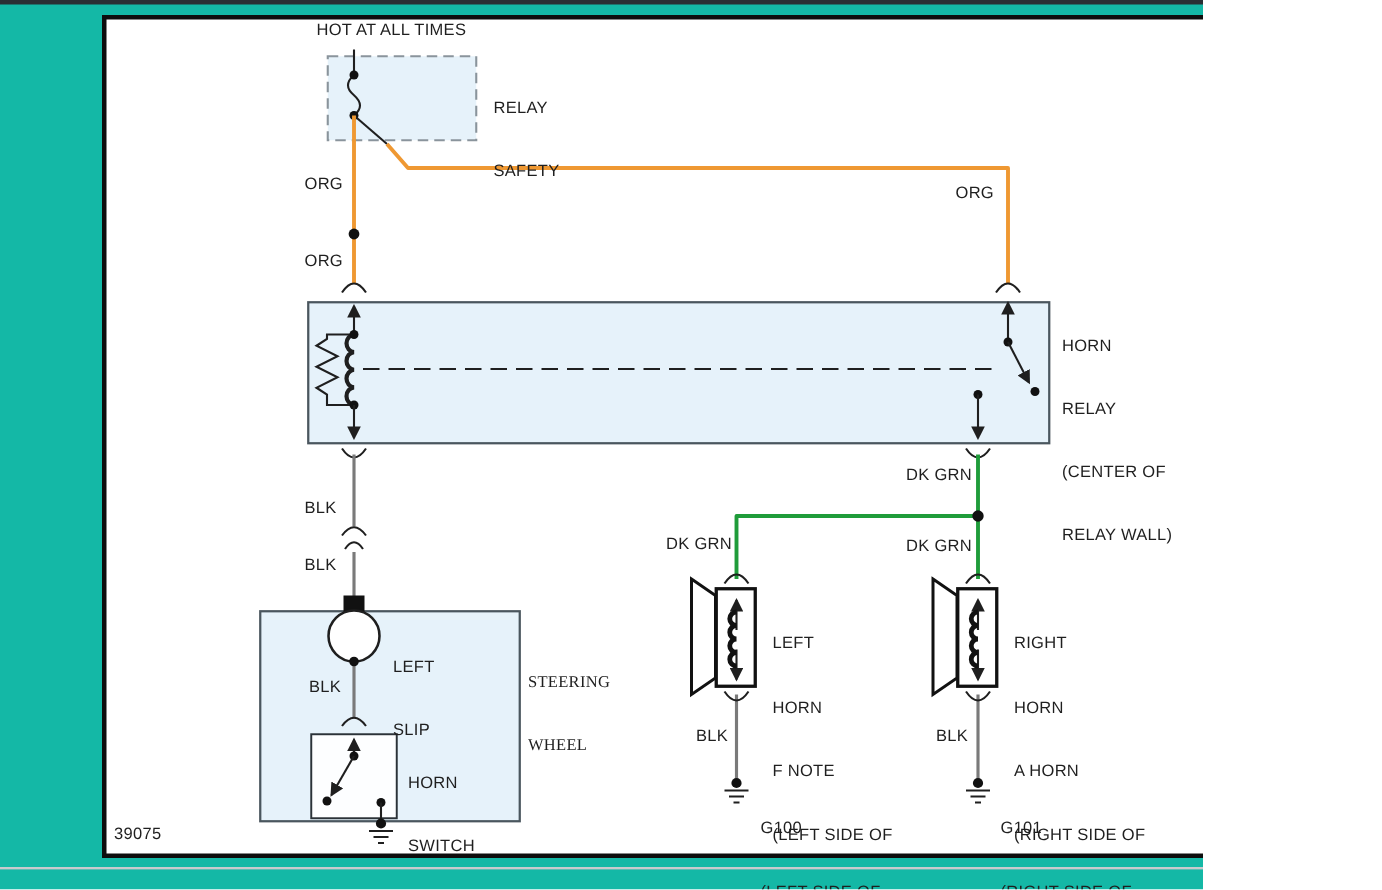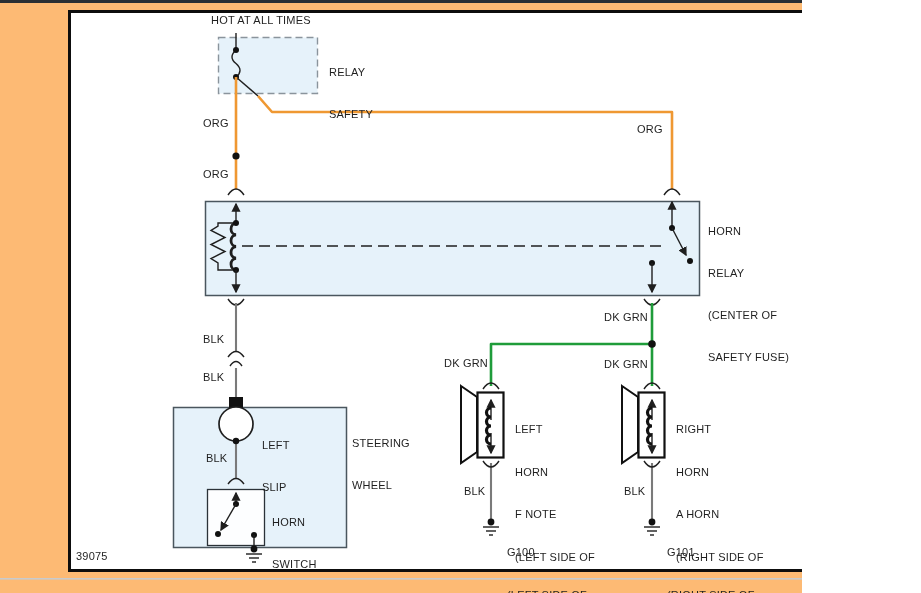--- a/index.html
+++ b/index.html
@@ -1,16 +1,16 @@
 <!DOCTYPE html>
 <html><head>
 <meta charset="utf-8">
 <style>
   html,body{margin:0;padding:0;background:#ffffff;}
-  #stage{position:relative;width:802px;height:593px;background:#fdba74;overflow:hidden;
+  #stage{position:relative;width:802px;height:593px;background:#14b8a6;overflow:hidden;
          font-family:"Liberation Sans","DejaVu Sans",sans-serif;color:#1f1f1f;}
   .lbl{position:absolute;font-size:11px;line-height:14px;white-space:pre;letter-spacing:.2px;color:#1f1f1f;}
   .lbl div{height:14px;}
   .lh15 div{height:14.6px;}
   svg{position:absolute;left:0;top:0;}
   .wire-org{stroke:#EF9832;stroke-width:2.6;fill:none;stroke-linejoin:round;}
   .wire-grn{stroke:#1F9C3A;stroke-width:2.6;fill:none;stroke-linejoin:round;}
   .wire-blk{stroke:#7a7a7a;stroke-width:2.1;fill:none;}
   .thin{stroke:#1f1f1f;stroke-width:1.4;fill:none;}
   .thick{stroke:#1f1f1f;stroke-width:2.8;fill:none;}
@@ -147,32 +147,32 @@
 
 
   <div class="lbl" style="left:203px;top:116px;">ORG</div>
   <div class="lbl" style="left:203px;top:167px;">ORG</div>
   <div class="lbl" style="left:637px;top:122px;">ORG</div>
 
   <div class="lbl" style="left:708px;top:196px;">
     <div>HORN</div>
     <div>RELAY</div>
     <div>(CENTER OF</div>
-    <div>SAFETY FUSE)</div>
+    <div>RELAY WALL)</div>
   </div>
 
   <div class="lbl" style="left:203px;top:332px;">BLK</div>
   <div class="lbl" style="left:203px;top:370px;">BLK</div>
 
   <div class="lbl" style="left:262px;top:410px;">
     <div>LEFT</div>
     <div>SLIP</div>
   </div>
 
-  <div class="lbl" style="left:352px;top:408px;">
+  <div class="lbl" style="left:352px;top:420px;font-family:Liberation Serif, serif;">
     <div>STEERING</div>
     <div>WHEEL</div>
   </div>
 
   <div class="lbl" style="left:206px;top:451px;">BLK</div>
 
   <div class="lbl" style="left:272px;top:487px;">
     <div>HORN</div>
     <div>SWITCH</div>
   </div>

